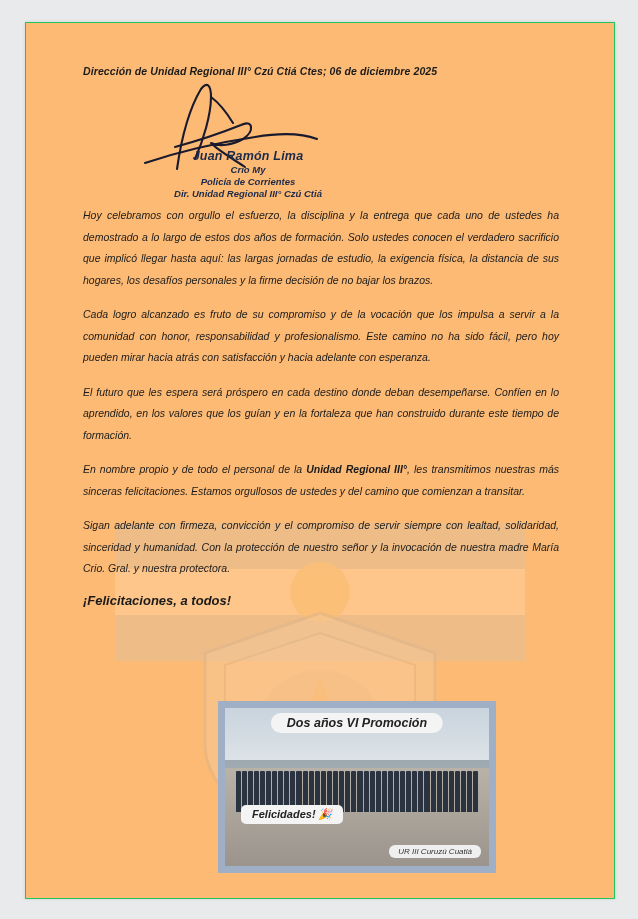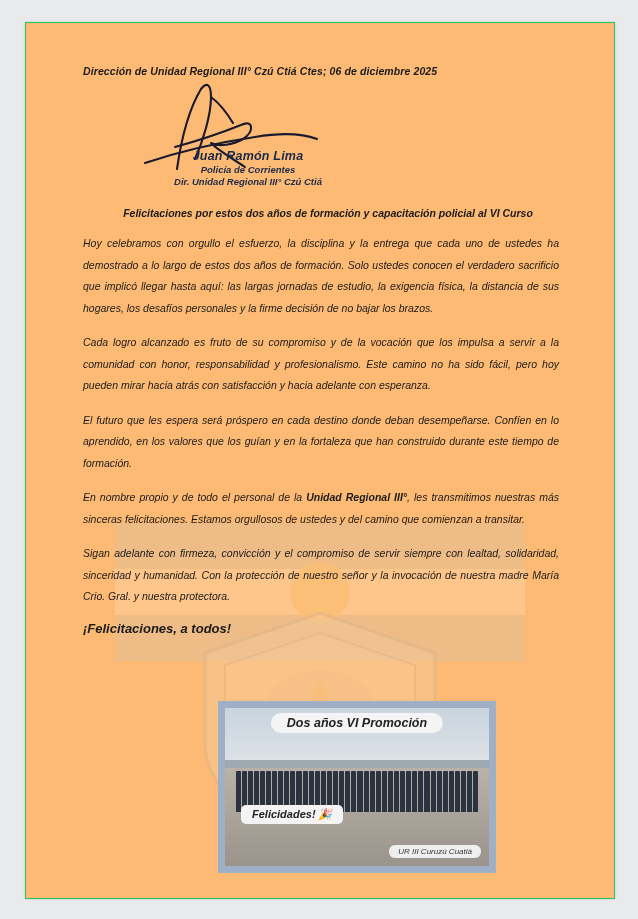--- a/index.html
+++ b/index.html
@@ -227,26 +227,26 @@
         <svg class="sig-svg" width="210" height="95" viewBox="0 0 210 95">
           <g fill="none" stroke="#1a1a2e" stroke-width="2.1" stroke-linecap="round" stroke-linejoin="round">
             <path d="M62 88 C66 60, 74 28, 86 8 C92 0, 96 4, 96 16 C96 34, 88 60, 80 78"></path>
             <path d="M60 66 C82 60, 106 52, 126 44 C138 38, 140 50, 128 58 C118 64, 104 66, 96 62 C104 70, 118 78, 130 86"></path>
             <path d="M30 82 C60 72, 100 62, 140 56 C164 52, 186 52, 202 58"></path>
             <path d="M96 16 C104 22, 112 32, 118 42"></path>
           </g>
         </svg>
         <div class="sig-names">
           <div class="sig-name">Juan Ramón Lima</div>
+          <div class="sig-rank">Crio My</div>
           <div class="sig-force">Policía de Corrientes</div>
           <div class="sig-unit">Dir. Unidad Regional III° Czú Ctiá</div>
         </div>
       </div>
 
-      <div class="title">Felicitaciones por estos dos años de formación y capacitación policial al VI Curso</div>
 
       <p class="body">Hoy celebramos con orgullo el esfuerzo, la disciplina y la entrega que cada uno de ustedes ha demostrado a lo largo de estos dos años de formación. Solo ustedes conocen el verdadero sacrificio que implicó llegar hasta aquí: las largas jornadas de estudio, la exigencia física, la distancia de sus hogares, los desafíos personales y la firme decisión de no bajar los brazos.</p>
       <p class="body">Cada logro alcanzado es fruto de su compromiso y de la vocación que los impulsa a servir a la comunidad con honor, responsabilidad y profesionalismo. Este camino no ha sido fácil, pero hoy pueden mirar hacia atrás con satisfacción y hacia adelante con esperanza.</p>
       <p class="body">El futuro que les espera será próspero en cada destino donde deban desempeñarse. Confíen en lo aprendido, en los valores que los guían y en la fortaleza que han construido durante este tiempo de formación.</p>
 
       <p class="body"><span>En nombre propio y de todo el personal de la </span><b>Unidad Regional III°</b><span>, les transmitimos nuestras más sinceras felicitaciones. Estamos orgullosos de ustedes y del camino que comienzan a transitar.</span></p>
 
       <p class="body">Sigan adelante con firmeza, convicción y el compromiso de servir siempre con lealtad, solidaridad, sinceridad y humanidad. Con la protección de nuestro señor y la invocación de nuestra madre María Crio. Gral. y nuestra protectora.</p>
 
       <div class="closing">¡Felicitaciones, a todos!</div>

